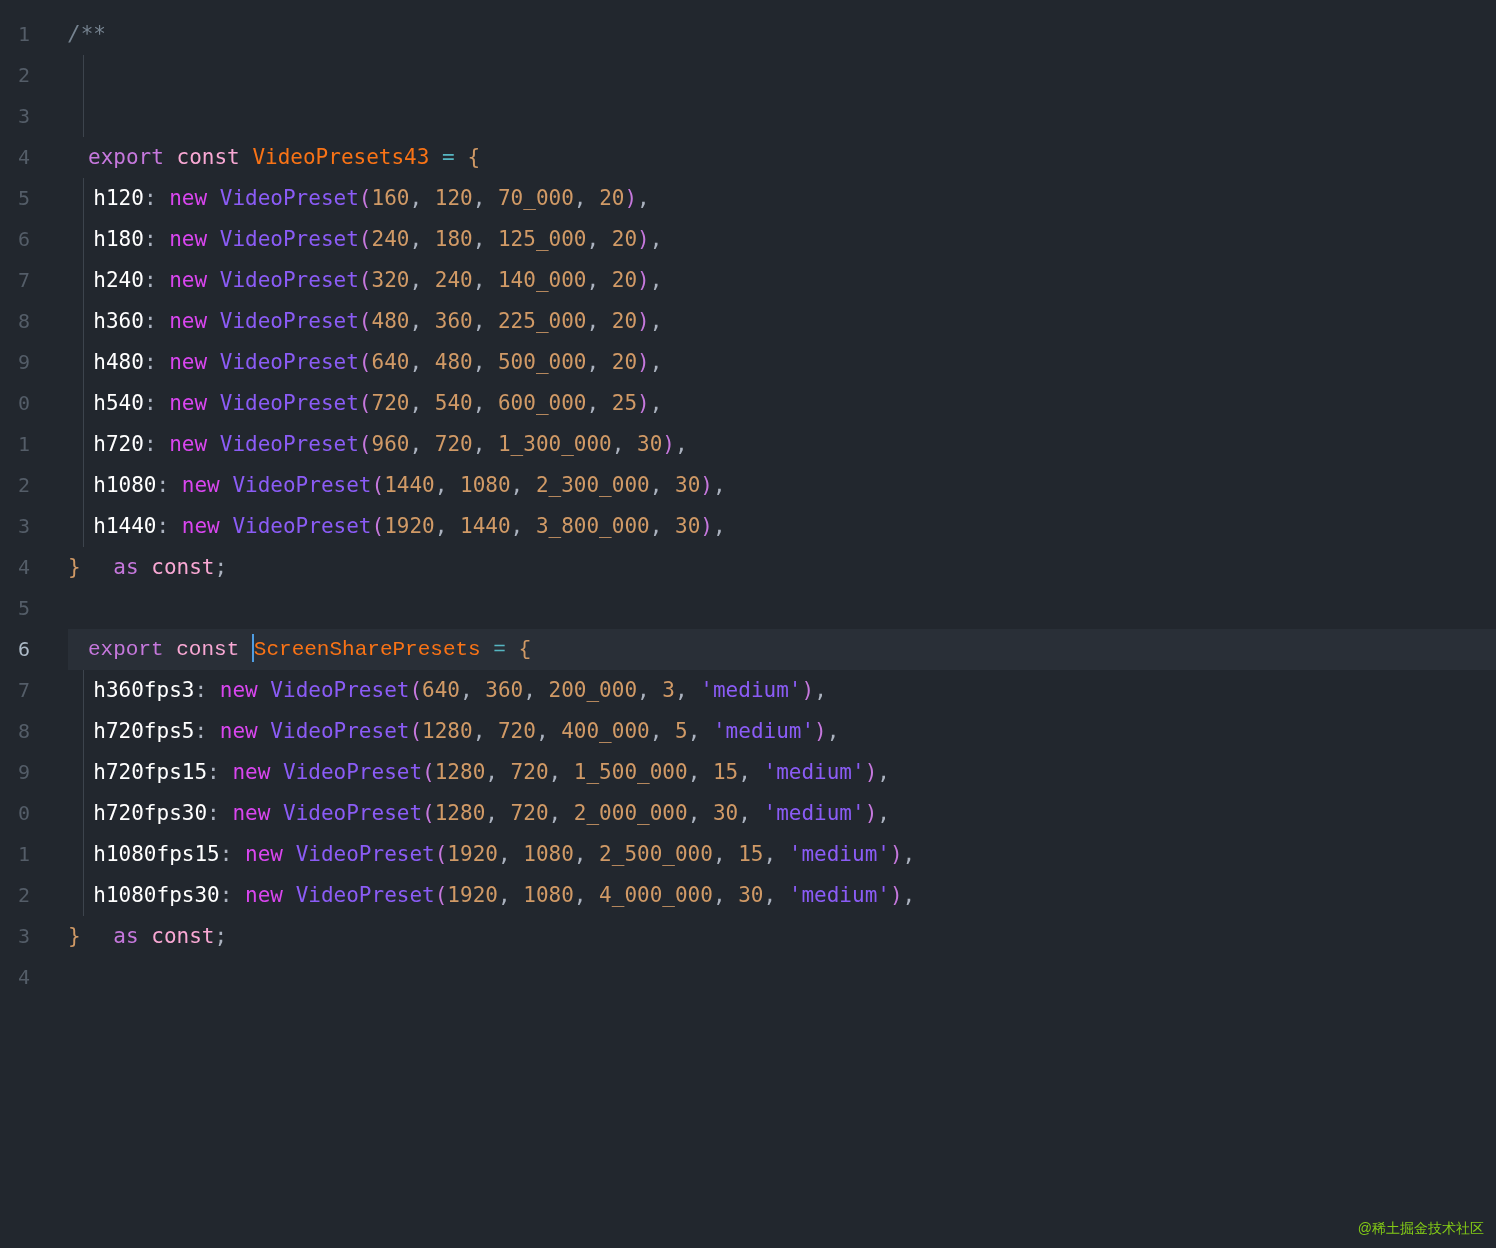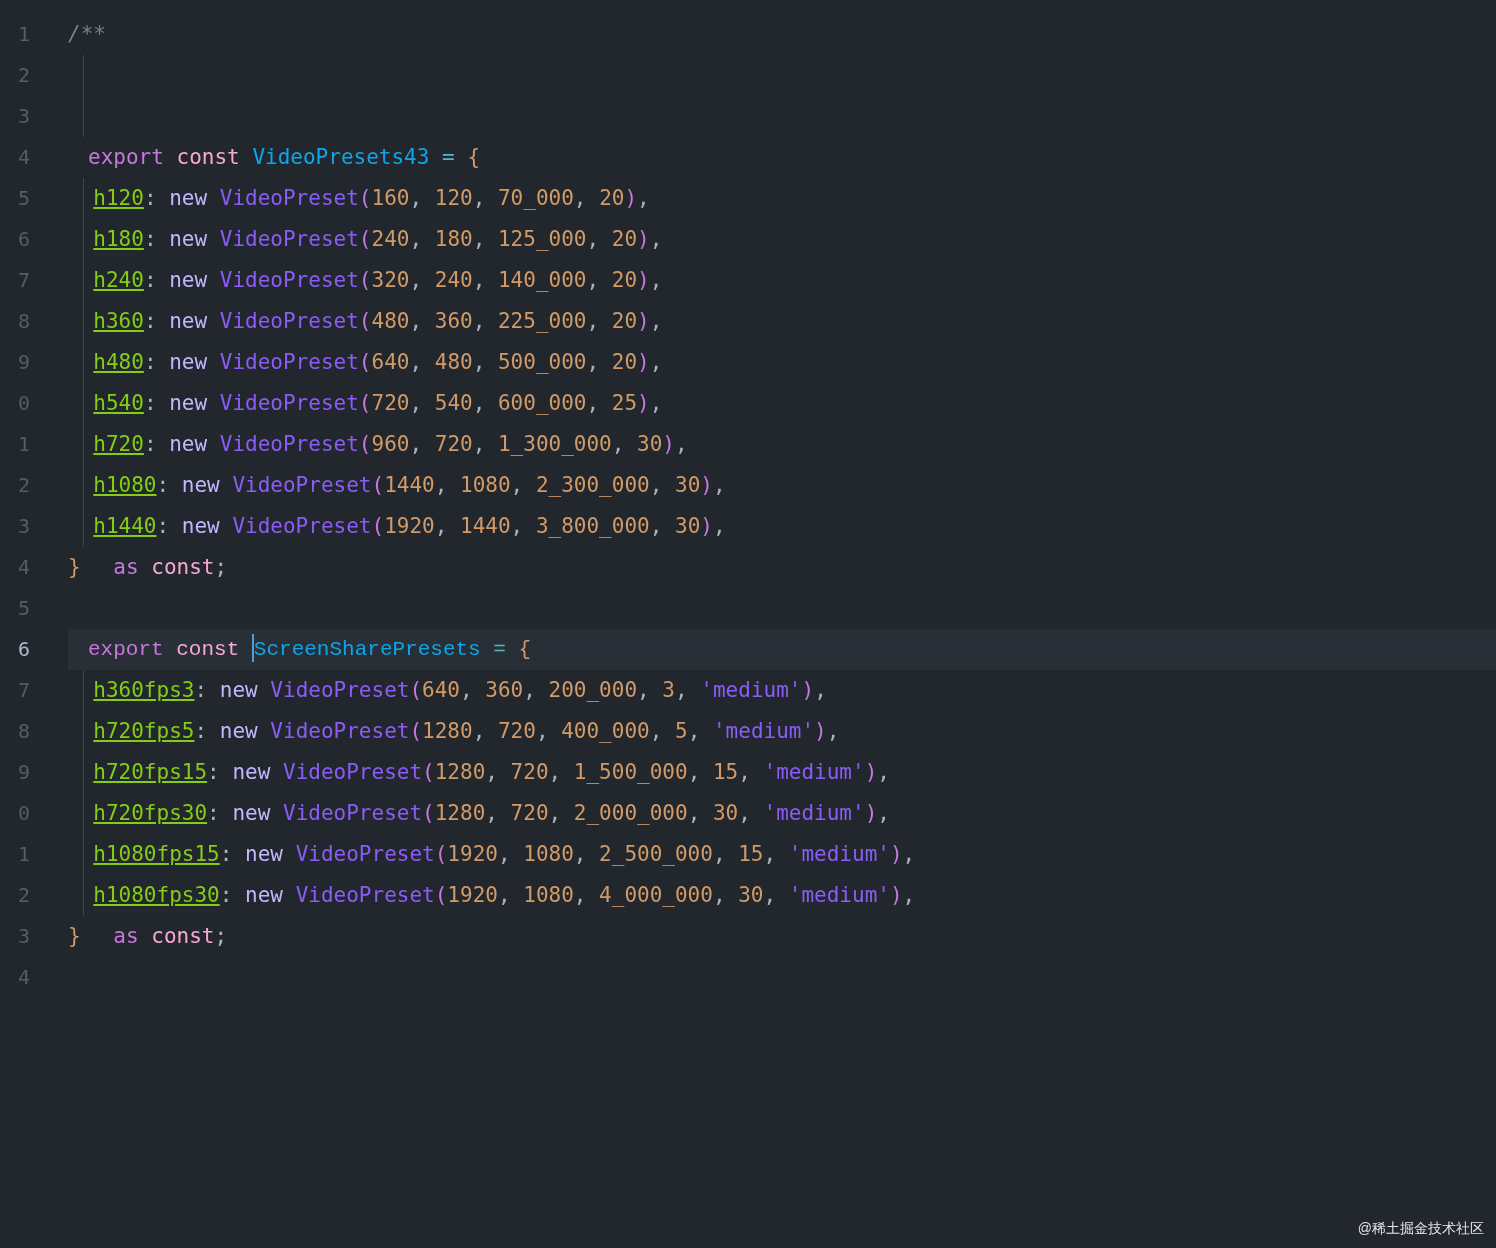--- a/index.html
+++ b/index.html
@@ -49,23 +49,23 @@
   .guide {
     position: absolute;
     left: 0;
     top: 0;
     bottom: 0;
     border-left: 1px solid #3d444d;
   }
   .c-comment { color: #768390; font-style: italic; }
   .c-keyword { color: #c678dd; margin-left: 20px; }
   .c-const { color: #f9a8d4; }
-  .c-name { color: #0ea5e9; }
-  .c-prop { color: #84cc16; text-decoration: underline; }
-  .c-new { color: #c4b5fd; }
+  .c-name { color: #f97316; }
+  .c-prop { color: #ffffff; }
+  .c-new { color: #d946ef; }
   .c-class { color: #8b5cf6; }
   .c-paren { color: #c678dd; }
   .c-num { color: #d19a66; text-align: right; }
   .c-sep { color: #abb2bf; }
   .c-brace { color: #d19a66; }
   .c-str { color: #8b5cf6; }
   .c-op { color: #56b6c2; }
   .c-punct { color: #abb2bf; }
   .cursor {
     display: inline-block;
@@ -73,21 +73,21 @@
     height: 28px;
     background: #4f9ee3;
     vertical-align: middle;
     margin-top: -3px;
     position: relative;
   }
   .watermark {
     position: absolute;
     right: 12px;
     bottom: 6px;
-    color: #e5e5e5;
+    color: #84cc16;
     font-size: 14px;
     font-family: sans-serif;
   }
 </style>
 </head>
 <body>
 
 <div class="editor">
   <div class="gutter">
       <div class="ln">1</div>

